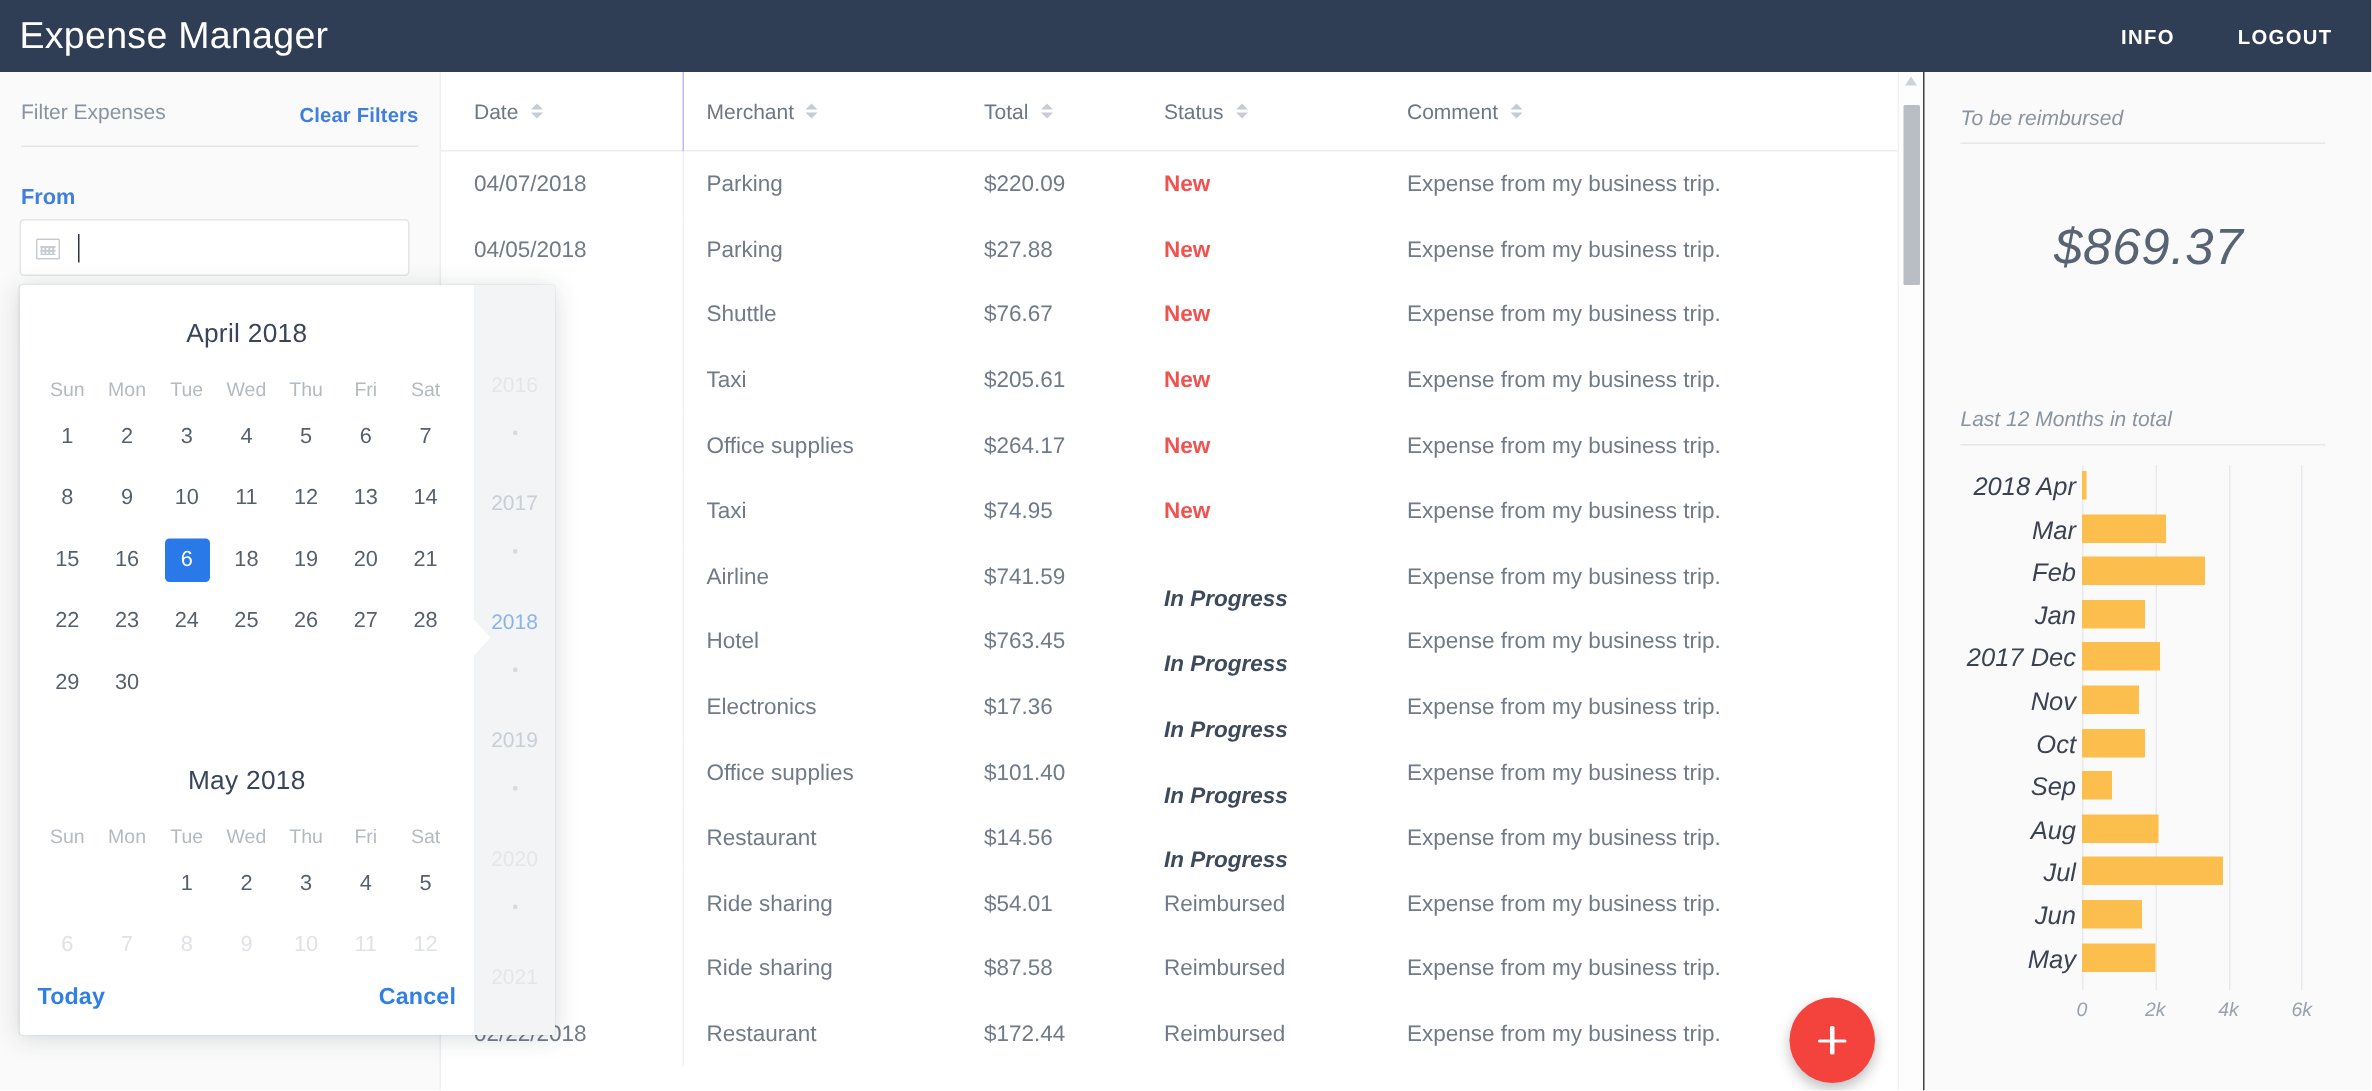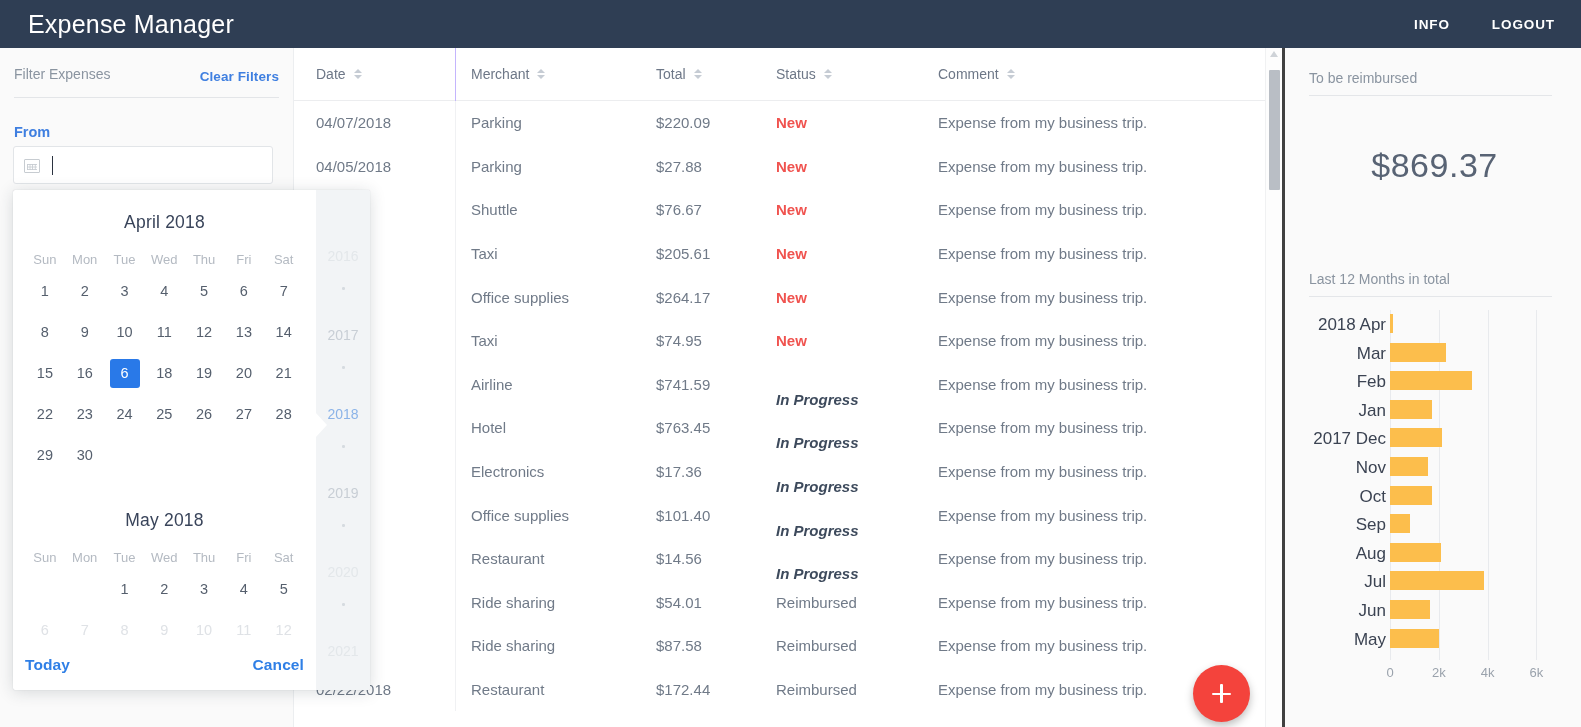--- a/index.html
+++ b/index.html
@@ -9,21 +9,21 @@
     font-family:"Liberation Sans", sans-serif;
     background:#ffffff;
     overflow:hidden;
     position:relative;
     color:#5f6b7a;
   }
 
   
   #appbar{
     position:absolute; left:0; top:0; width:1581px; height:48px;
-    background:#2f3e54; display:flex; align-items:center;padding-left:15px;
+    background:#2f3e54; display:flex; align-items:center;
   }
   #app-title{
     color:#ffffff; font-size:25px; font-weight:400;
     margin-left:13px; letter-spacing:.2px; white-space:nowrap;
   }
   #appbar-actions{ margin-left:auto; display:flex; align-items:flex-end; gap:34px; padding-right:22px; }
   .appbar-btn{
     color:#ffffff; font-size:13.5px; font-weight:700; letter-spacing:.9px;
     cursor:pointer; background:none; border:none; font-family:inherit; padding:6px 4px;
   }
@@ -185,21 +185,21 @@
   }
   #fab::before,#fab::after{
     content:""; position:absolute; background:#fff; border-radius:1px;
   }
   #fab::before{ left:19px; top:27.5px; width:19px; height:2.4px; }
   #fab::after{ left:27.3px; top:19px; width:2.4px; height:19px; }
 
   
   #right-panel{
     position:absolute; left:1282px; top:48px; width:299px; height:679px;
-    background:#fafafa; border-left:3px solid #404040;
+    background:#fafafa; border-left:1px solid #404040;font-style:italic;
   }
   .panel-head{
     position:absolute; left:24px; width:243px;
     font-size:14px; color:#8a94a0; padding-bottom:9px; border-bottom:1px solid #e4e6e9;
   }
   #reimb-head{ top:22px; }
   #reimb-amount{
     position:absolute; left:0; top:98px; width:299px; text-align:center;
     font-size:34px; color:#586374; font-weight:400; letter-spacing:.5px;
   }

